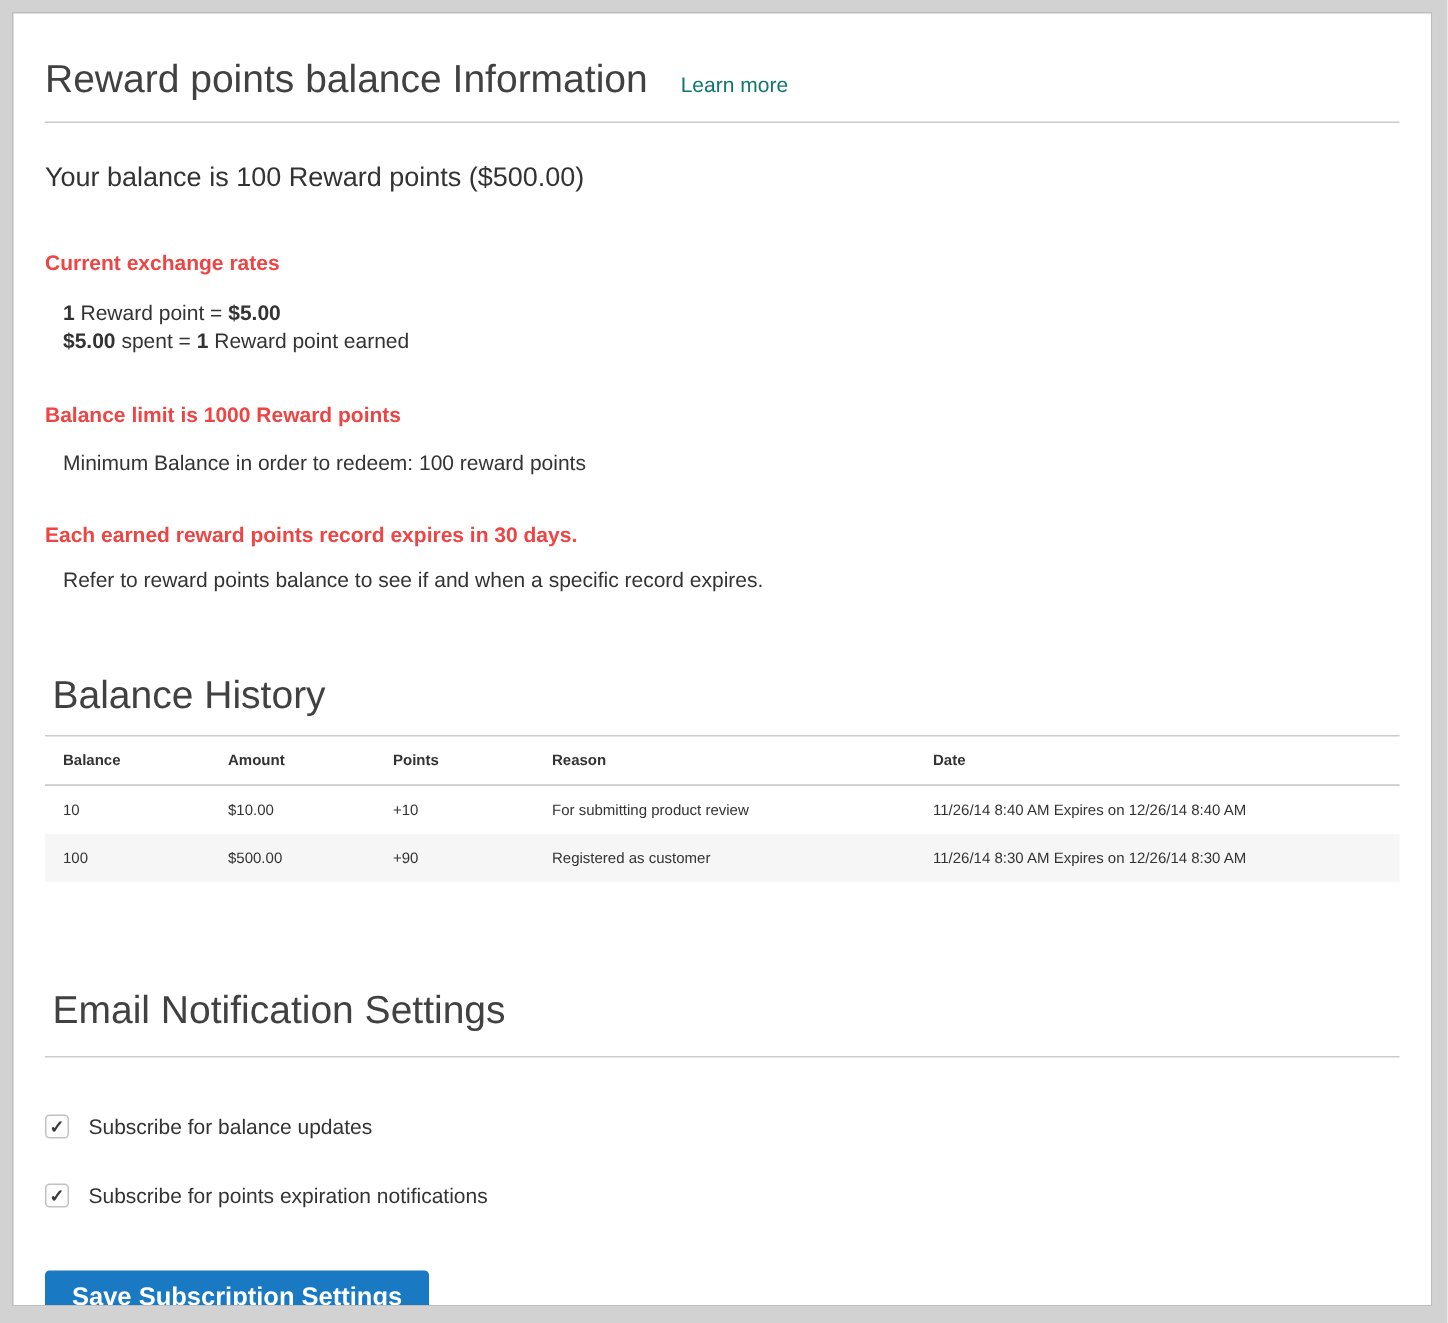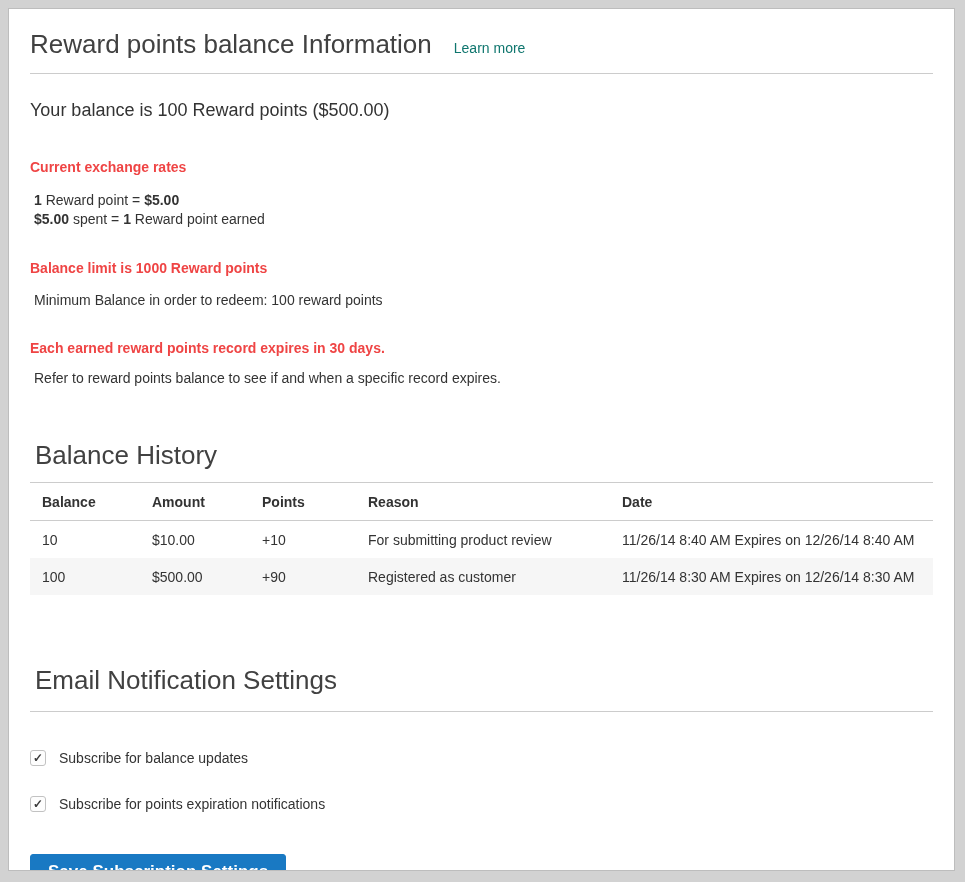--- a/index.html
+++ b/index.html
@@ -9,21 +9,21 @@
     background: #d2d2d2;
     font-family: "Liberation Sans", sans-serif;
     color: #333;
     position: relative;
   }
   .card {
     position: absolute;
     left: 8px; top: 8px; right: 10px; bottom: 11px;
     background: #ffffff;
     border: 1px solid #bdbdbd;
-    padding: 0 21px;
+    padding: 8px 21px;
     overflow: hidden;
   }
   
   .page-header {
     display: flex;
     align-items: baseline;
     padding: 20px 0 13px 0;
     border-bottom: 1px solid #ccc;
   }
   .page-title {
@@ -46,21 +46,21 @@
     font-size: 18px;
     color: #333;
   }
   .p-bold {
     margin: 0;
     font-size: 14px;
     font-weight: bold;
     color: #ef4444;
   }
   .p-reg {
-    margin: 4px;
+    margin: 12px;
     font-size: 14px;
     color: #333;
   }
   .mt-exchange-heading { margin-top: 38px; }
   .rate-lines { margin-top: 16px; line-height: 19px; }
   .mt-balance-limit { margin-top: 31px; }
   .mt-min-balance { margin-top: 16px; }
   .mt-expire { margin-top: 32px; }
   .mt-refer { margin-top: 14px; }
   
@@ -69,21 +69,21 @@
     font-size: 26px;
     font-weight: 300;
     color: #414141;
   }
   .mt-history { margin-top: 54px; }
   
   .history-table {
     width: 100%;
     border-collapse: collapse;
     margin-top: 11px;
-    font-size: 14px;
+    font-size: 10px;
   }
   .history-table thead tr {
     border-top: 1px solid #ccc;
     border-bottom: 1px solid #ccc;
   }
   .history-table th {
     text-align: left;
     font-weight: bold;
     color: #333;
     padding: 11px 12px 10px 12px;

